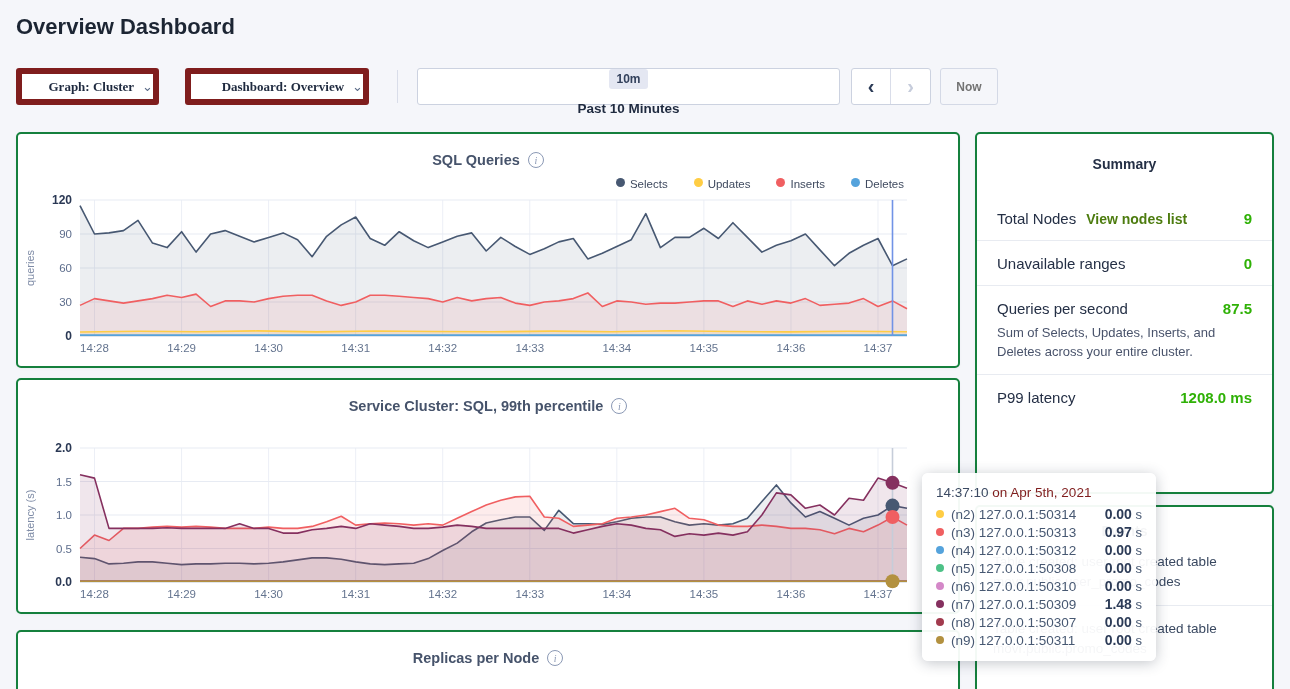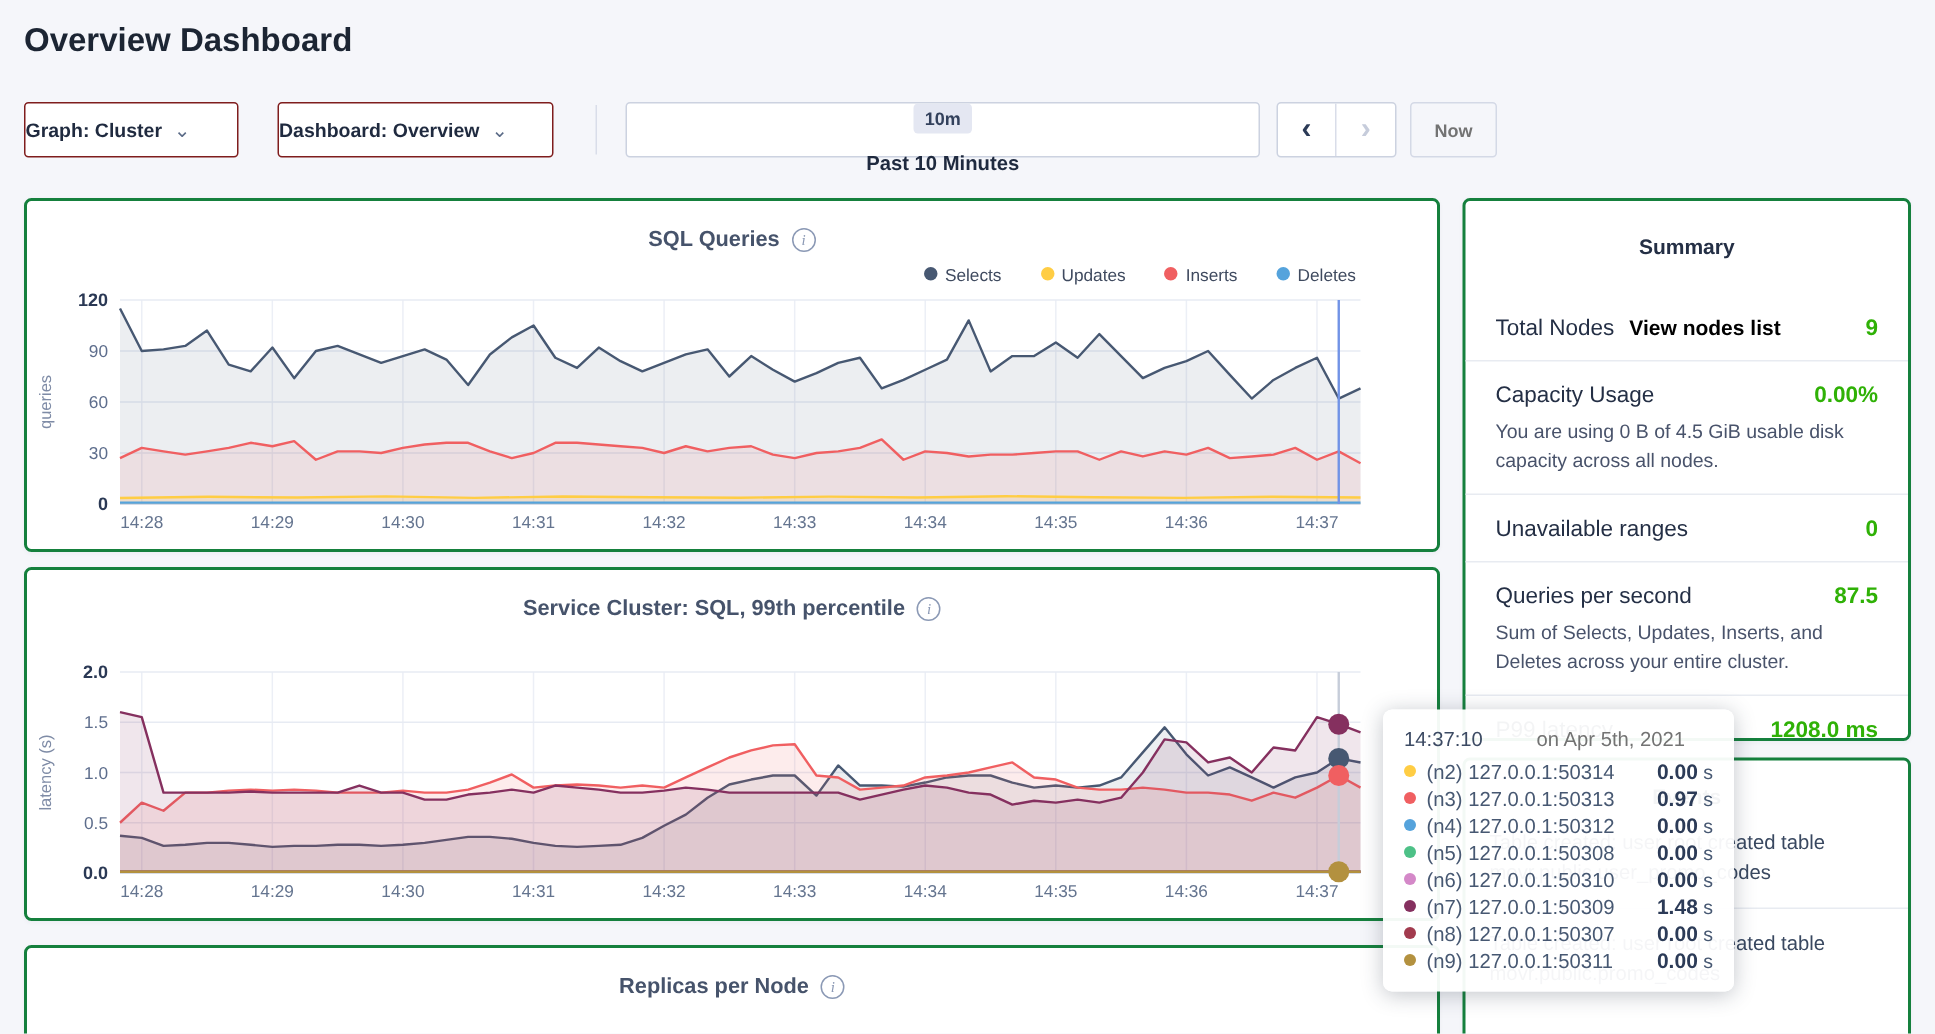--- a/index.html
+++ b/index.html
@@ -10,23 +10,23 @@
     position:relative;
     color:#242f45;
   }
   .page-title {
     position:absolute; left:16px; top:14px;
     font-size:22px; font-weight:600; color:#1c2533;
   }
   
   .tb-btn {
     position:absolute; top:68px; height:37px;
-    background:#fff; border:1px solid #7f1d1d; border-radius:3px;
-    display:flex; align-items:center; justify-content:flex-start; gap:8px;
-    font-size:13px; font-weight:700; color:#1f2a3f; cursor:pointer;
+    background:#fff; border:6px solid #7f1d1d; border-radius:3px;
+    display:flex; align-items:center; justify-content:flex-end; gap:8px;
+    font-size:13px; font-weight:700; color:#1f2a3f; cursor:pointer;font-family:Liberation Serif, serif;
   }
   .chev { font-size:13px; color:#5b6b87; font-weight:400; line-height:8px; }
   .tb-divider { position:absolute; left:397px; top:70px; width:1px; height:33px; background:#d9dde9; }
   .time-box {
     position:absolute; left:417px; top:68px; width:423px; height:37px;
     background:#fff; border:1px solid #ccd2e0; border-radius:3px;
     display:flex; align-items:center; padding:0 14px; gap:12px; cursor:pointer;flex-direction:column;
   }
   .time-badge {
     background:#e4e7f2; border-radius:3px; padding:3px 7px;
@@ -73,38 +73,38 @@
   .legend-item { display:flex; gap:5px; cursor:pointer; }
   .legend-dot { width:9px; height:9px; border-radius:50%; }
   .legend-label { font-size:11.5px; color:#3f4a5f; }
   svg.chart { position:absolute; left:0; top:0; }
   
   .s-title { padding-top:22px; text-align:center; font-size:14px; font-weight:700; color:#242f45; }
   .srow { padding:14px 20px 13px 20px; }
   .srow.divided { border-top:1px solid #e8ebf1; }
   .srow-head { display:flex; align-items:baseline; }
   .srow-label { font-size:15px; font-weight:400; color:#242f45; }
-  .srow-link { font-size:14px; font-weight:700; color:#000000; margin-left:10px; cursor:pointer; }
+  .srow-link { font-size:14px; font-weight:700; color:#4d7c0f; margin-left:10px; cursor:pointer; }
   .srow-value { margin-left:auto; font-size:15px; font-weight:700; color:#2fb106; }
   .srow-desc { margin-top:6px; font-size:13px; line-height:19px; color:#49536b; }
   .first-srow { margin-top:24px; }
   
   .e-title { padding-top:16px; text-align:center; font-size:14px; font-weight:700; color:#242f45; }
   .e-item { padding:13px 16px; font-size:13.5px; line-height:20px; color:#394860; }
   .e-item + .e-item { border-top:1px solid #e8ebf1; }
   
   .tooltip {
     position:absolute; left:922px; top:473px; width:234px;
     background:rgba(255,255,255,0.95); border-radius:6px;
     box-shadow:0 2px 14px rgba(40,50,70,0.28);
     padding:12px 14px 12px 14px; z-index:20;
   }
   .tt-head { font-size:13.5px; color:#475872; margin-bottom:5px; }
   .tt-time { color:#3c4a63; }
-  .tt-date { color:#737373;margin-left:32px; }
+  .tt-date { color:#7f1d1d; }
   .tt-row { display:flex; align-items:center; gap:7px; height:18px; }
   .tt-dot { width:8px; height:8px; border-radius:50%; flex:none; }
   .tt-node { font-size:13.5px; color:#475872; white-space:nowrap; }
   .tt-val { margin-left:auto; font-size:14px; font-weight:700; color:#2c3b57; }
   .tt-unit { font-weight:400; font-size:13px; color:#475872; }
 </style>
 </head>
 <body>
 
 <div class="page-title">Overview Dashboard</div>
@@ -265,27 +265,20 @@
   <div class="s-title">Summary</div>
 
   <div class="srow first-srow">
     <div class="srow-head">
       <span class="srow-label">Total Nodes</span>
       <span class="srow-link">View nodes list</span>
       <span class="srow-value">9</span>
     </div>
   </div>
 
-  <div class="srow divided">
-    <div class="srow-head">
-      <span class="srow-label">Capacity Usage</span>
-      <span class="srow-value">0.00%</span>
-    </div>
-    <div class="srow-desc">You are using 0 B of 4.5 GiB usable disk capacity across all nodes.</div>
-  </div>
 
   <div class="srow divided">
     <div class="srow-head">
       <span class="srow-label">Unavailable ranges</span>
       <span class="srow-value">0</span>
     </div>
   </div>
 
   <div class="srow divided">
     <div class="srow-head">

